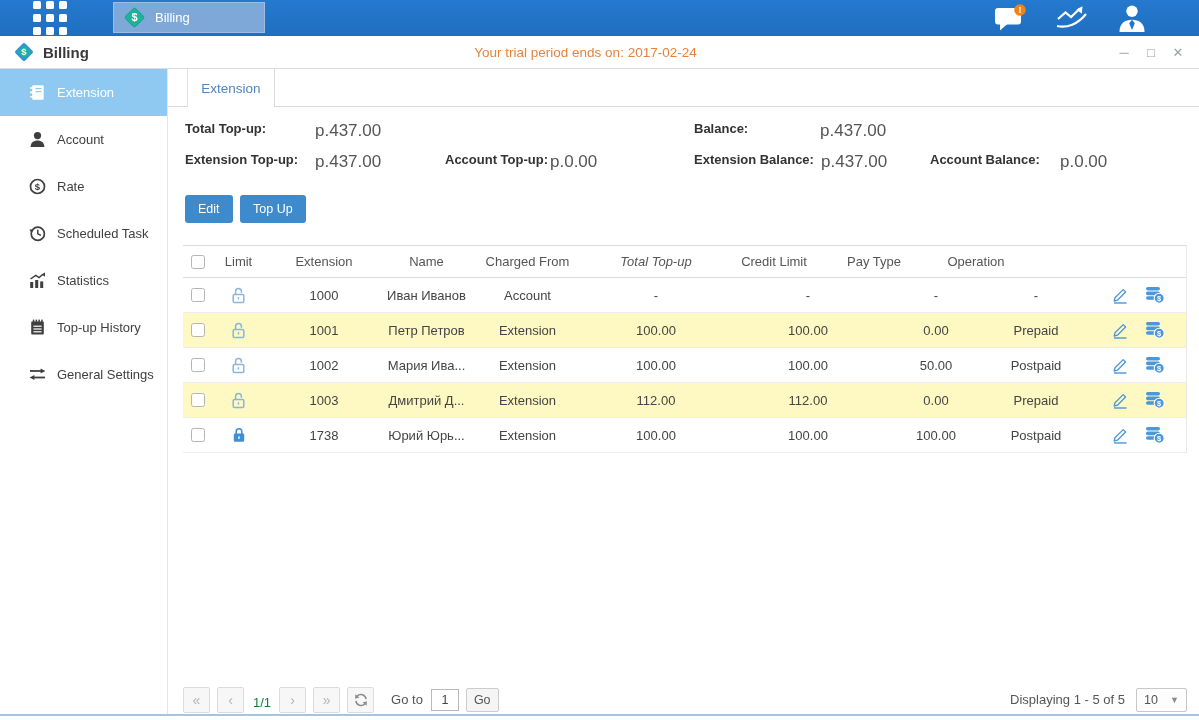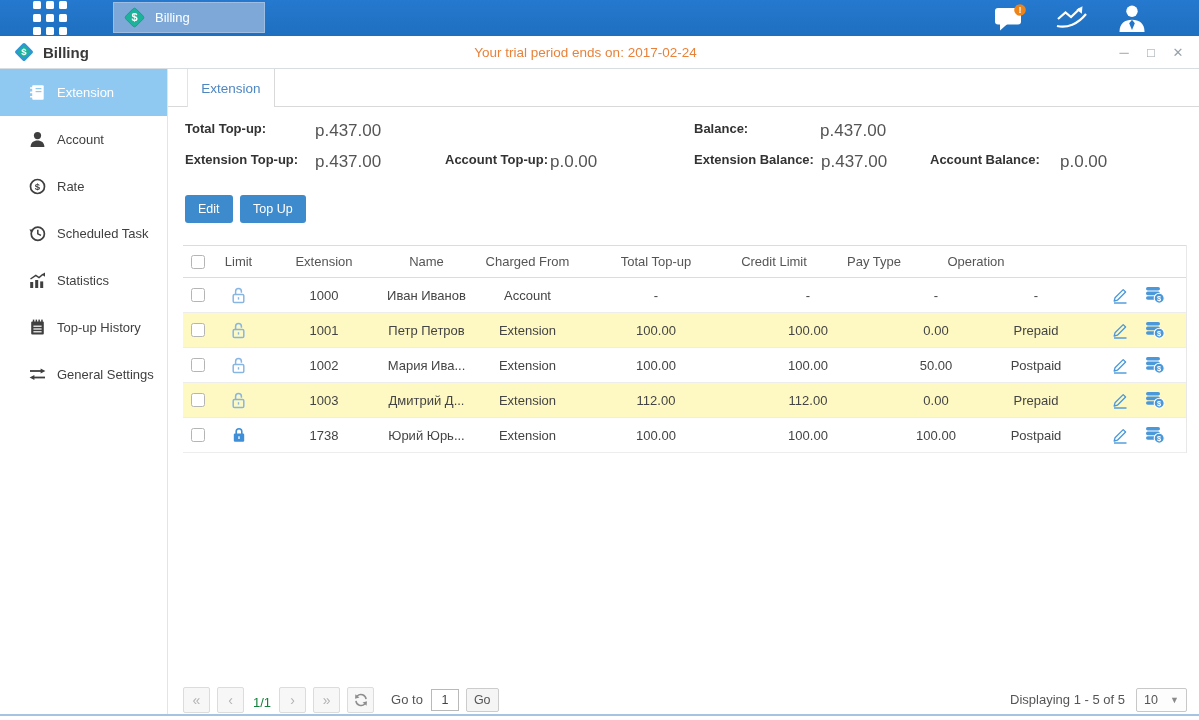--- a/index.html
+++ b/index.html
@@ -242,21 +242,21 @@
 
     <div class="tbl">
       <div class="thead" id="thead">
           <div class="cell" style="width: 29px;">
             <span class="cb"></span>
           </div>
           <div class="cell" style="width: 53px;">Limit</div>
           <div class="cell" style="width: 118px;">Extension</div>
           <div class="cell" style="width: 87px;">Name</div>
           <div class="cell" style="width: 115px;">Charged From</div>
-          <div class="cell" style="width: 142px;">Total Top-up</div>
+          <div class="cell" style="width: 142px; font-style: italic;">Total Top-up</div>
           <div class="cell" style="width: 94px;">Credit Limit</div>
           <div class="cell" style="width: 106px;">Pay Type</div>
           <div class="cell" style="width: 98px;">Operation</div>
         </div>
       <div id="tbody">
           <div class="tr">
             <div class="cell" style="width: 29px;">
               <span class="cb"></span>
             </div>
             <div class="cell" style="width: 53px;">

